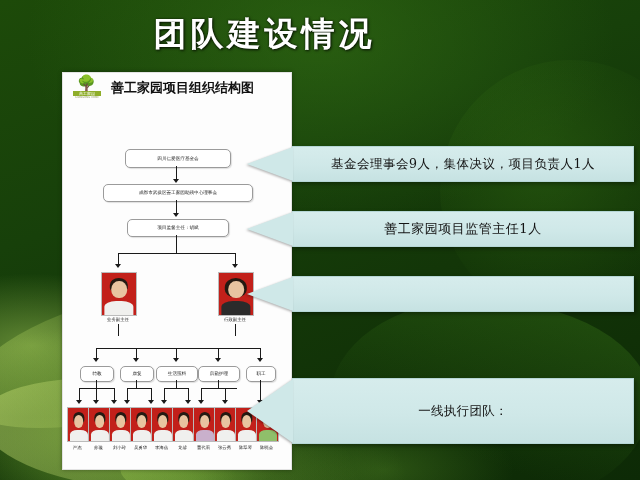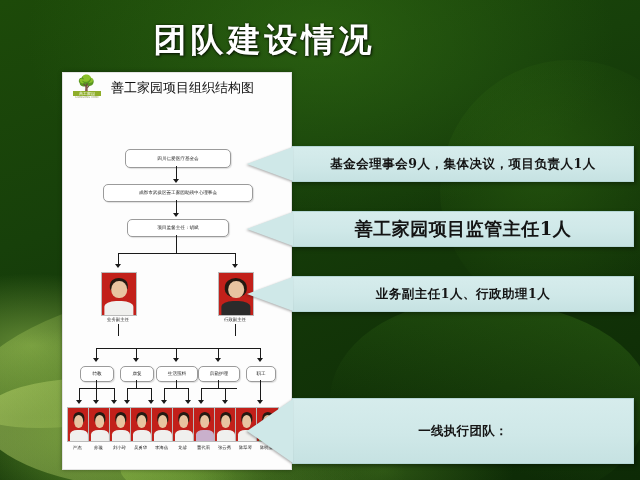--- a/index.html
+++ b/index.html
@@ -31,21 +31,21 @@
     border-radius:50%;transform:rotate(-4deg);}
   .leaf4{left:330px;top:300px;width:320px;height:200px;
     background:linear-gradient(200deg,rgba(70,140,30,.35),rgba(70,140,30,0) 70%);
     border-radius:45% 55% 40% 60%/50%;}
   .leaf5{right:-60px;top:60px;width:260px;height:260px;
     background:radial-gradient(circle at 40% 40%,rgba(55,115,20,.40),rgba(55,115,20,0) 68%);
     border-radius:50%;}
 
   
   #title{
-    position:absolute;left:0;top:18px;width:529px;text-align:center;
+    position:absolute;left:0;top:12px;width:529px;text-align:center;
     font-family:"DejaVu Serif","Liberation Serif",serif;
     font-size:33px;font-weight:700;letter-spacing:4px;color:#ffffff;
     text-shadow:0 0 2px rgba(0,0,0,.6),1px 1px 3px rgba(0,0,0,.75);
     z-index:6;
   }
 
   
   #panel{
     position:absolute;left:62px;top:72px;width:228px;height:396px;
     background:#fdfdfd;border:1px solid #e3e3e3;z-index:3;
@@ -53,21 +53,21 @@
   }
   #panel-head{position:relative;height:30px;}
   #logo{
     position:absolute;left:10px;top:4px;width:28px;height:24px;text-align:center;
   }
   #logo .tree{font-size:15px;color:#8fae2a;line-height:13px;display:block;}
   #logo .lname{font-size:4px;color:#5d6b16;display:block;background:#8fae2a;color:#fff;
     line-height:5px;margin-top:1px;letter-spacing:0;}
   #logo .lsub{font-size:2.6px;color:#9aa36c;display:block;line-height:4px;}
   #chart-title{
-    position:absolute;left:48px;top:6px;font-size:13px;font-weight:400;color:#111;
+    position:absolute;left:48px;top:6px;font-size:13px;font-weight:700;color:#111;
     font-family:"DejaVu Sans","Liberation Sans",sans-serif;letter-spacing:0px;
   }
 
   .orgbox{
     position:absolute;border:1px solid #9b9b9b;border-radius:5px;background:#fff;
     font-size:4.6px;color:#222;display:flex;align-items:center;justify-content:center;
     text-align:center;line-height:1.1;box-shadow:1px 1px 1px rgba(0,0,0,.12);
     white-space:nowrap;
   }
   .conn{position:absolute;background:#1a1a1a;}
@@ -87,36 +87,36 @@
   .plabel{position:absolute;font-size:4.4px;color:#222;text-align:center;white-space:nowrap;}
 
   
   .callout{
     position:absolute;z-index:5;
     background:linear-gradient(180deg,#d6ecec 0%,#cfe8e8 55%,#c6e2e2 100%);
     border:1px solid #b5d6d6;
     display:flex;align-items:center;justify-content:center;
     box-shadow:2px 2px 4px rgba(0,0,0,.35);
     font-family:"DejaVu Serif","Liberation Serif",serif;
-    font-weight:700;color:#141414;
+    font-weight:400;color:#141414;
   }
   .callout .txt{text-align:center;line-height:1.45;}
   .callout .tip{
     position:absolute;left:-46px;top:50%;transform:translateY(-50%);
     width:0;height:0;border-top:17px solid transparent;border-bottom:17px solid transparent;
     border-right:46px solid #cfe8e8;
     filter:drop-shadow(-1px 1px 1px rgba(0,0,0,.3));
   }
   #co1{left:292px;top:146px;width:340px;height:34px;}
   #co1 .txt{font-size:12.5px;letter-spacing:.5px;}
   #co2{left:292px;top:211px;width:340px;height:34px;}
-  #co2 .txt{font-size:18px;letter-spacing:.5px;}
+  #co2 .txt{font-size:13px;letter-spacing:.5px;}
   #co3{left:292px;top:276px;width:340px;height:34px;}
   #co3 .txt{font-size:12.5px;letter-spacing:.5px;}
-  #co4{left:292px;top:398px;width:340px;height:64px;}
+  #co4{left:292px;top:378px;width:340px;height:64px;}
   #co4 .tip{border-top-width:32px;border-bottom-width:32px;}
   #co4 .txt{font-size:12.5px;letter-spacing:.3px;}
 </style>
 </head>
 <body>
 
 <div id="slide">
 
   <div class="leaf leaf1"></div>
   <div class="leaf leaf2"></div>
@@ -289,21 +289,20 @@
     <div class="txt">基金会理事会9人，集体决议，项目负责人1人</div>
   </div>
 
   <div class="callout" id="co2">
     <div class="tip"></div>
     <div class="txt">善工家园项目监管主任1人</div>
   </div>
 
   <div class="callout" id="co3">
     <div class="tip"></div>
-    <div class="txt">业务副主任1人、行政助理1人</div>
   </div>
 
   <div class="callout" id="co4">
     <div class="tip"></div>
     <div class="txt">
       <div>一线执行团队：</div>
     </div>
   </div>
 
 </div>

